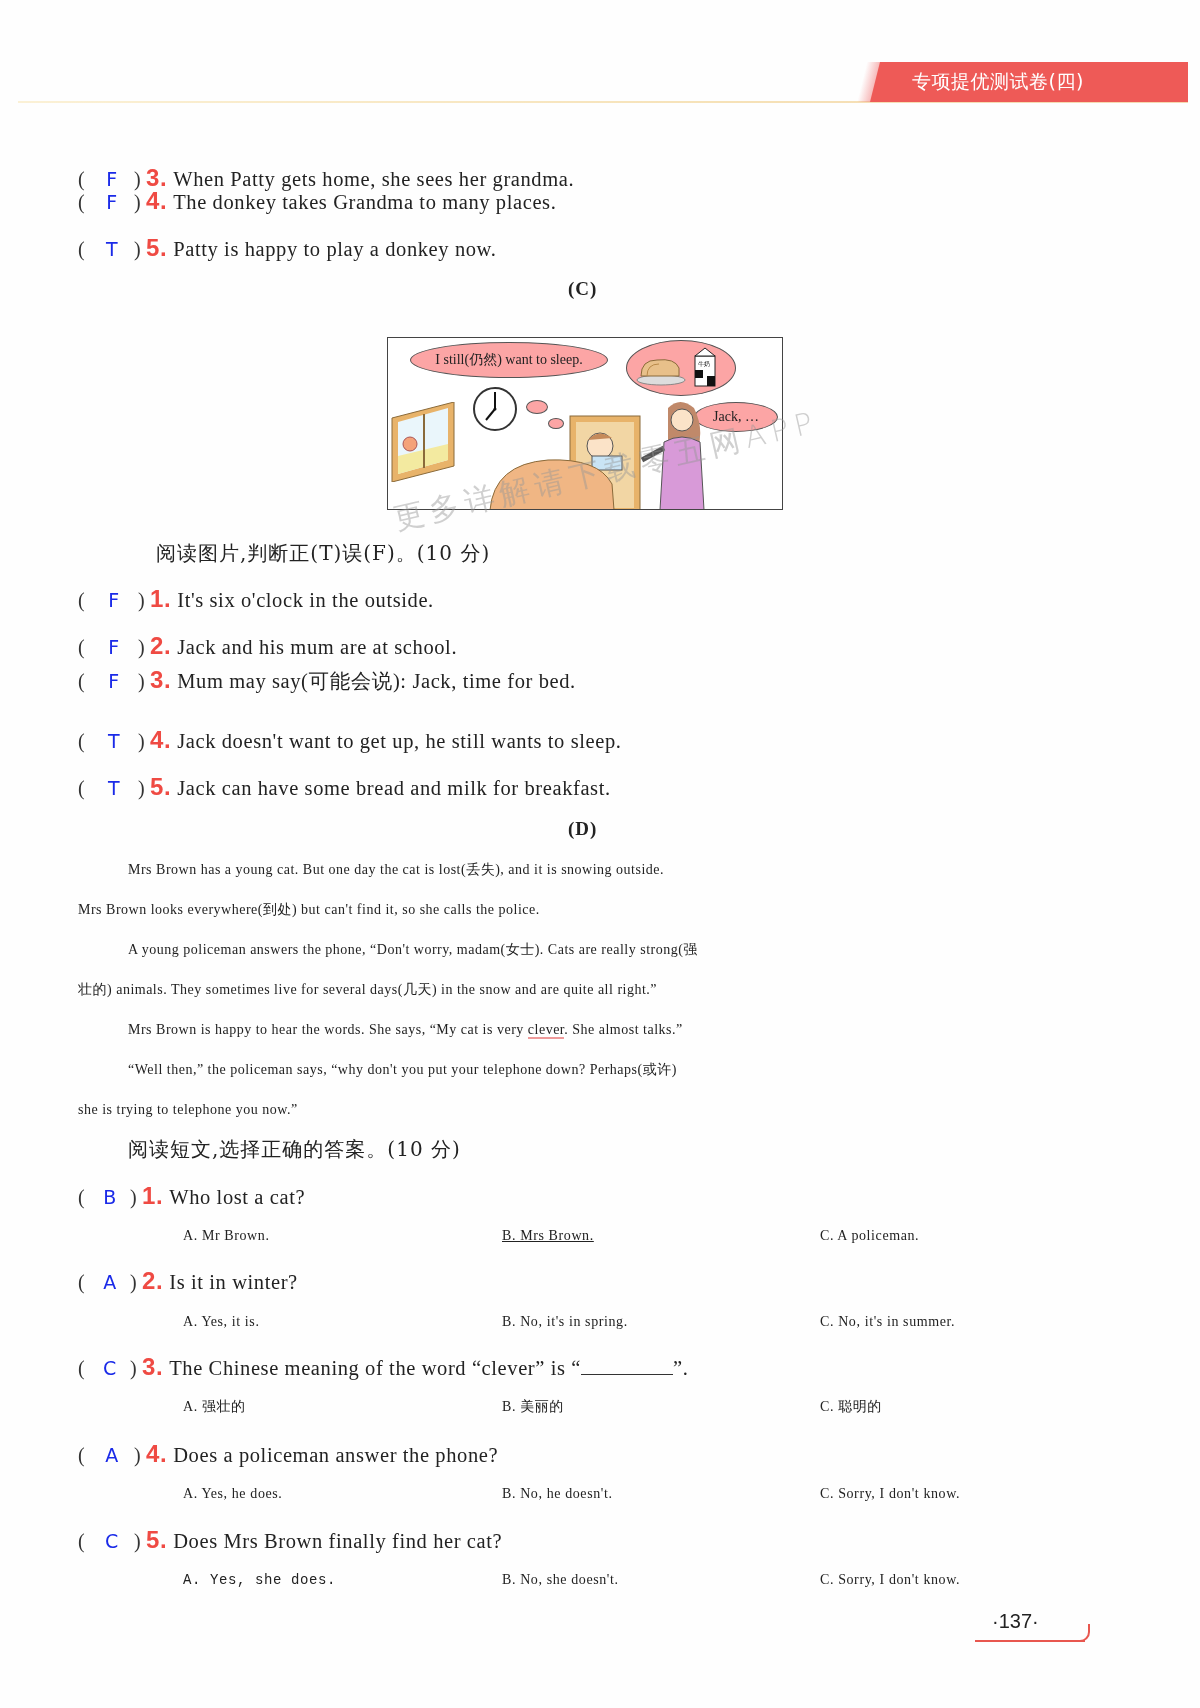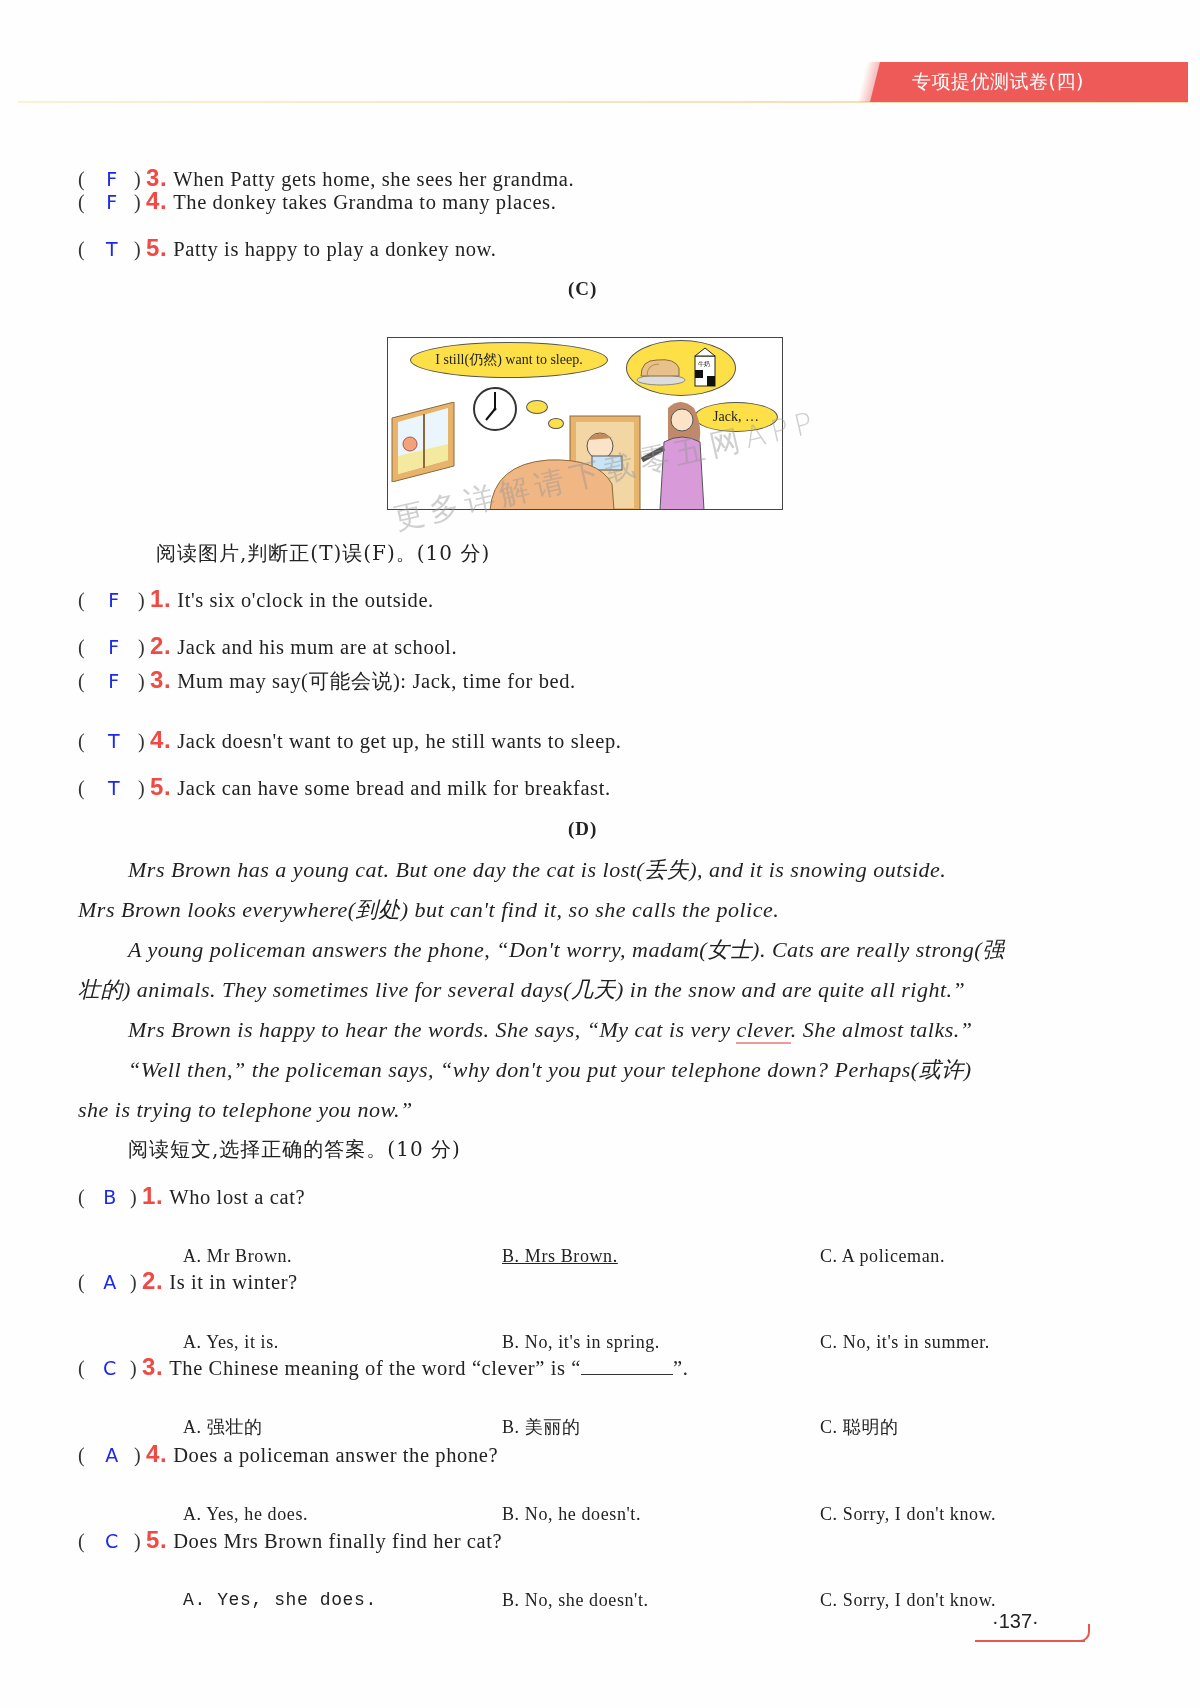--- a/index.html
+++ b/index.html
@@ -37,32 +37,32 @@
     font-size:19px; text-align:center;
   }
   .qnum {
     font-family:"Liberation Sans",sans-serif; font-weight:bold; color:#ef4a43;
     font-size:24px; margin-right:6px;
   }
   .section-label {
     position:absolute; font-weight:bold; font-size:19px; letter-spacing:1px;
   }
   .instr { position:absolute; font-size:20px; letter-spacing:1px; font-family:"DejaVu Serif",serif; }
-  .para { position:absolute; font-size:22px; letter-spacing:0.5px; white-space:nowrap; line-height:28px;font-style:italic; }
-  .opt { position:absolute; font-size:18px; letter-spacing:0.6px; white-space:nowrap; line-height:28px;margin-top:20px; }
+  .para { position:absolute; font-size:14px; letter-spacing:0.5px; white-space:nowrap; line-height:28px; }
+  .opt { position:absolute; font-size:14px; letter-spacing:0.6px; white-space:nowrap; line-height:28px; }
   .underline-red { border-bottom:2px solid #ef9a9a; }
   .blank { display:inline-block; width:92px; border-bottom:1.5px solid #333; height:18px; vertical-align:baseline; }
 
   
   .picture {
     position:absolute; left:387px; top:337px; width:394px; height:171px;
     border:1.5px solid #444; background:#fff; overflow:hidden;
   }
   .bubble {
-    position:absolute; border:1.2px solid #555; border-radius:50%; background:#fde047;
+    position:absolute; border:1.2px solid #555; border-radius:50%; background:#fca5a5;
     display:flex; align-items:center; justify-content:center; font-size:14px;
   }
   .page-num {
     position:absolute; left:992px; top:1610px; font-family:"Liberation Sans",sans-serif;
     font-size:20px; color:#222;
   }
   .page-num-line {
     position:absolute; left:975px; top:1640px; width:110px; height:2px; background:#e8574f;
   }
   .page-num-hook {

